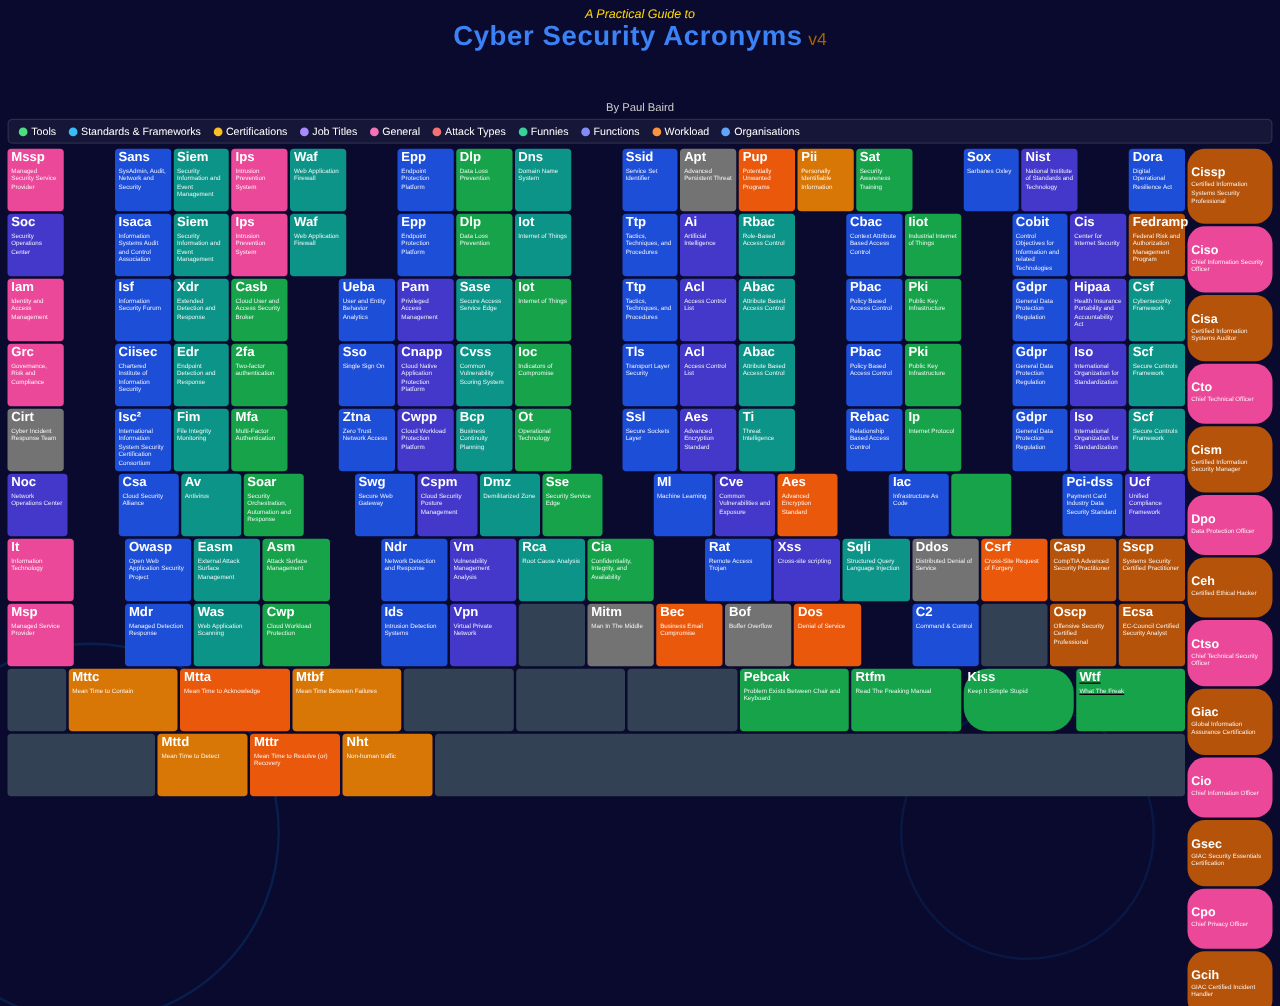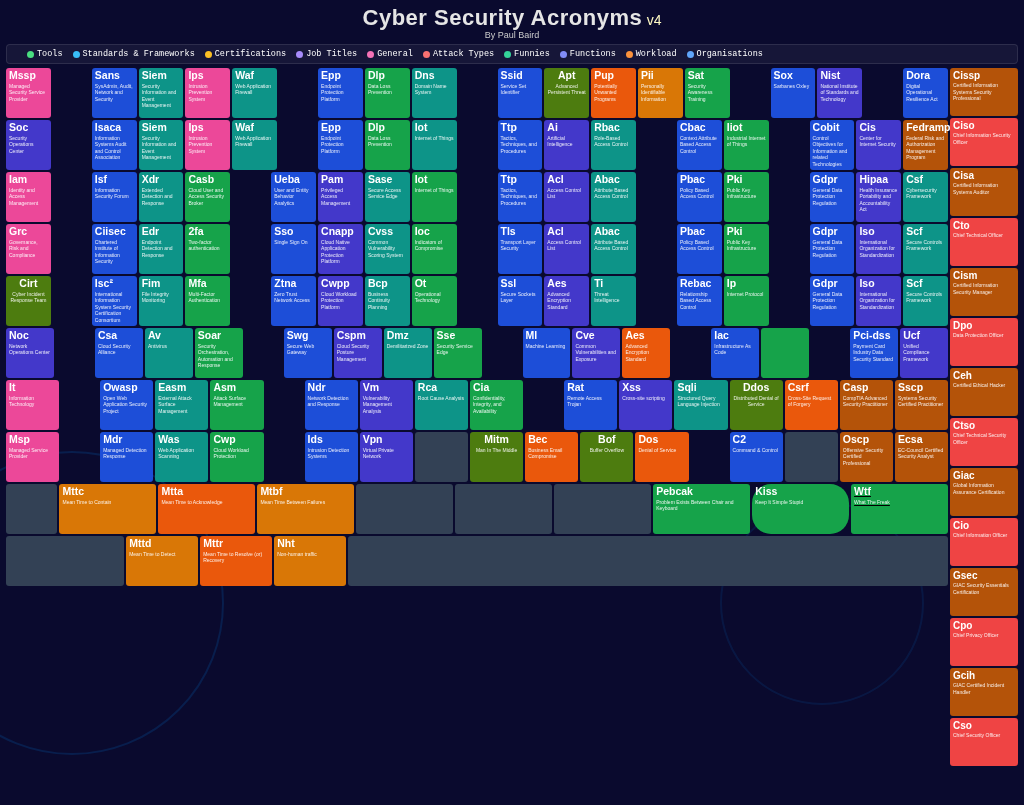--- a/index.html
+++ b/index.html
@@ -42,70 +42,70 @@
     .header {
       text-align: center;
       margin-bottom: 4px;
     }
     .header-sub {
       color: #ffd700;
       font-size: 10px;
       font-style: italic;
     }
     .header-title {
-      color: #e5e5e5;
+      color: #3b82f6;
       font-size: 22px;
       font-weight: 900;
       letter-spacing: 0.5px;
       line-height: 1.1;
     }
     .header-version {
-      color: #fef9c3;
+      color: #a16207;
       font-size: 14px;
     }
     .header-by {
       color: #cccccc;
       font-size: 9px;
+      margin-top: 40px;
     }
 
     
     .legend {
       display: flex;
       flex-wrap: wrap;
       gap: 2px 10px;
-      padding: 4px 20px;
+      padding: 4px 8px;
       background: rgba(255,255,255,0.05);
       border-radius: 4px;
       margin-bottom: 4px;
       font-size: 8.5px;
       color: #fff;
       border: 1px solid rgba(255,255,255,0.1);
-      font-family: Liberation Mono, monospace;
     }
     .legend-item {
       display: flex;
       align-items: center;
       gap: 3px;
     }
     .legend-dot {
       width: 7px; height: 7px;
       border-radius: 50%;
       display: inline-block;
       flex-shrink: 0;
     }
 
     .bg-purple { background: #ec4899; }
     .bg-blue { background: #1d4ed8; margin-left: 39px; }
     .bg-teal { background: #0d9488; }
     .bg-green { background: #16a34a; }
     .bg-orange { background: #ea580c; }
-    .bg-red { background: #4d7c0f; text-align: center; }
+    .bg-red { background: #737373; }
     .bg-indigo { background: #4338ca; }
     .bg-amber { background: #d97706; }
-    .bg-violet { background: #ef4444; }
+    .bg-violet { background: #ec4899; }
     .bg-gold { background: #b45309; }
 
     
     .layout {
       display: flex;
       gap: 2px;
     }
     .main-area {
       flex: 1;
       min-width: 0;
@@ -141,22 +141,22 @@
     .c .d {
       font-size: 5px;
       color: rgba(255,255,255,0.9);
       line-height: 1.3;
       display: block;
       margin-top: 1px;
     }
 
     
     .sc {
-      border-radius: 3px;
-      padding: 2px 3px;
+      border-radius: 14px;
+      padding: 14px 3px;
       min-height: 48px;
     }
     .sc .a {
       font-size: 10px;
       font-weight: 900;
       color: #fff;
       display: block;
       line-height: 1.1;
     }
     .sc .d {
@@ -166,20 +166,21 @@
       display: block;
       margin-top: 1px;
     }
   </style>
 </head>
 <body>
 
 <div class="page-wrapper">
 
   <div class="header">
+    <div class="header-sub">A Practical Guide to</div>
     <div>
       <span class="header-title">Cyber Security Acronyms</span>
       <span class="header-version"> v4</span>
     </div>
     <div class="header-by">By Paul Baird</div>
   </div>
 
   <div class="legend">
     <div class="legend-item">
       <span class="legend-dot" style="background:#4ade80"></span>
@@ -765,20 +766,24 @@
         <div class="c" style="background:#334155;">
         </div>
         <div class="c" style="background:#334155;">
         </div>
         <div class="c" style="background:#334155;">
         </div>
 
         <div class="c" style="background:#16a34a;">
           <span class="a">Pebcak</span>
           <span class="d">Problem Exists Between Chair and Keyboard</span>
+        </div>
+        <div class="c" style="background:#16a34a;">
+          <span class="a">Rtfm</span>
+          <span class="d">Read The Freaking Manual</span>
         </div>
         <div class="c" style="background:#16a34a;border-radius:19px;">
           <span class="a">Kiss</span>
           <span class="d">Keep It Simple Stupid</span>
         </div>
         <div class="c" style="background:#16a34a;text-decoration:underline;">
           <span class="a">Wtf</span>
           <span class="d">What The Freak</span>
         </div>
       </div>

